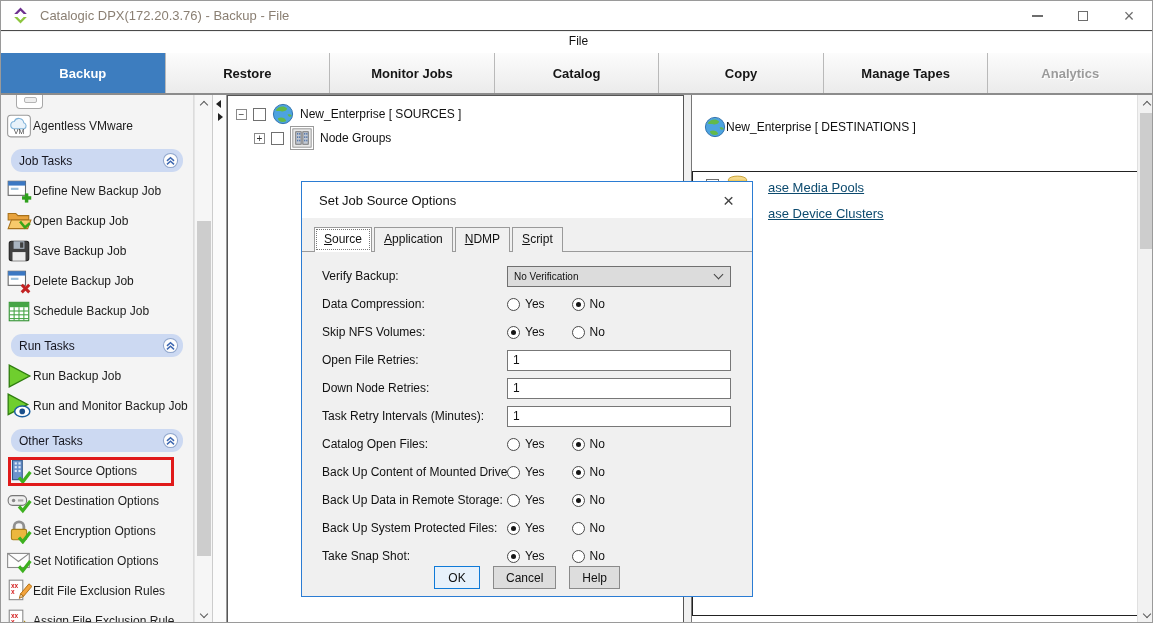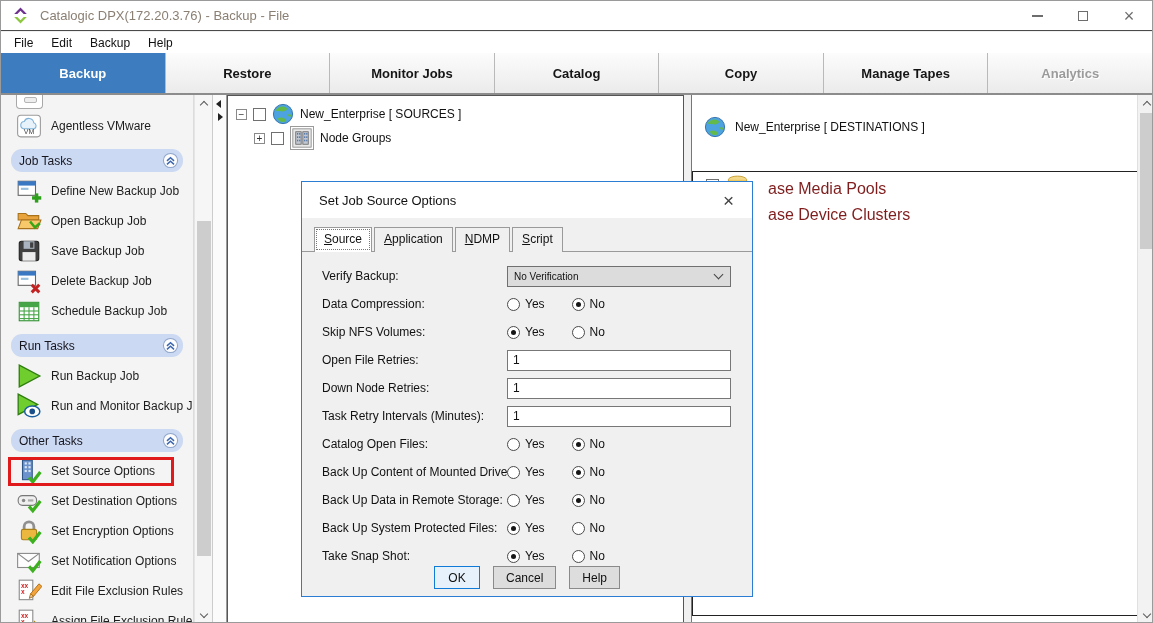--- a/index.html
+++ b/index.html
@@ -14,41 +14,41 @@
   .logo svg { width:100%; height:100%; display:block; }
   .title-text { font-size:13px; color:#8a7f73; }
   .win-controls { margin-left:auto; display:flex; height:100%; }
   .win-btn { width:46px; display:flex; align-items:center; justify-content:center; }
   .wc-min { width:11px; height:2px; background:#6d6d6d; }
   .wc-max { width:10px; height:10px; border:1px solid #6d6d6d; }
   .wc-close { font-size:18px; color:#6d6d6d; line-height:1; }
 
   
   .menubar { position:absolute; left:0; top:31px; width:100%; height:21px; background:#fff;
-             display:flex; align-items:center; padding-left:4px; }
+             display:flex; align-items:center; padding-left:4px;flex-direction:column; }
   .menu-item { font-size:12px; color:#111; padding:2px 9px; }
 
   
   .tabbar { position:absolute; left:0; top:52px; width:100%; height:42px; display:flex;
             background:#f0f0f0; border-bottom:2px solid #8c8c8c; }
   .tab { flex:1; display:flex; align-items:center; justify-content:center; font-size:13px; font-weight:bold;
          color:#151515; border-right:1px solid #b9b9b9; background:linear-gradient(#fcfcfc,#ebebeb); }
   .tab:last-child { border-right:none; }
   .tab.active { background:#3d7dbf; color:#fff; }
   .tab.disabled { color:#9b9b9b; text-shadow:1px 1px 0 #fff; }
 
   
   .sidebar { position:absolute; left:0; top:94px; width:193px; height:529px; background:#f4f4f4;
              overflow:hidden; border-right:1px solid #dcdcdc; }
   .cuticon-row { height:16px; padding-left:15px; }
   .cuticon { width:27px; height:14px; background:#fff; border:1px solid #a8a8a8; border-top:none;
              border-radius:0 0 4px 4px; position:relative; }
   .cuticon::after { content:""; position:absolute; left:7px; top:2px; width:11px; height:4px;
                     border:1px solid #b5b5b5; border-radius:2px; background:#eee; }
-  .sitem { display:flex; align-items:center; gap:9px; height:30px; padding-left:15px; margin-right:14px; }
+  .sitem { display:flex; align-items:center; gap:1px; height:30px; padding-left:5px; margin-right:14px; }
   .ic { width:26px; height:26px; flex:none; }
   .ic svg { width:100%; height:100%; display:block; }
   .slabel { font-size:12px; color:#1c1c1c; white-space:nowrap; }
   .shead { display:flex; align-items:center; height:23px; background:#ccd9f2; margin:8px 10px 4px 10px;
            padding:0 4px 0 8px; border-radius:11px; }
   .shead.first { margin-top:8px; }
   .shead-label { font-size:12px; color:#16161f; }
   .collapse-btn { margin-left:auto; width:17px; height:17px; }
   .collapse-btn svg { width:100%; height:100%; display:block; }
   .annotation-box { position:absolute; left:7px; top:456px; width:166px; height:29px;
@@ -79,25 +79,25 @@
   .expbox { width:11px; height:11px; border:1px solid #8a8a8a; background:#fff; font-size:10px; line-height:9px;
             text-align:center; color:#333; flex:none; }
   .cb { width:13px; height:13px; border:1px solid #707070; background:#fff; flex:none; }
   .tree-ic { width:22px; height:22px; flex:none; }
   .tree-ic svg { width:100%; height:100%; display:block; }
   .tree-ic.boxed { border:1px solid #9a9a9a; padding:1px; background:#fff; width:24px; height:24px; }
 
   
   .right-panel { position:absolute; left:690px; top:94px; width:446px; height:529px; background:#fff;
                  border-left:1px solid #777; }
-  .dest-head { display:flex; align-items:center; gap:9px; padding:21px 0 0 12px; font-size:12px; color:#111; }
+  .dest-head { display:flex; align-items:center; padding:21px 0 0 12px; font-size:12px; color:#111; }
   .dest-box { position:absolute; left:0; top:76px; width:446px; bottom:8px; border:1px solid #222; border-right:none; background:#fff; }
   .dest-row { position:absolute; display:flex; align-items:center; gap:7px; font-size:12px; color:#111; }
   .dest-row1 { left:13px; top:2px; }
-  .dest-label-abs { position:absolute; font-size:16px; color:#7f1d1d; white-space:nowrap; }
+  .dest-label-abs { position:absolute; font-size:13px; color:#0c4a6e; white-space:nowrap;text-decoration:underline; }
 
   
   .right-scroll { position:absolute; left:1136px; top:94px; width:17px; height:529px; background:#f2f2f2;
                   border-left:1px solid #e0e0e0; }
 
   
   .dialog { position:absolute; left:300px; top:180px; width:452px; height:416px; background:#f0f0f0;
             border:1px solid #2b7cd3; z-index:50; }
   .dlg-title { height:36px; background:#fff; display:flex; align-items:center; padding:0 12px 0 17px;
                font-size:13px; color:#111; }

